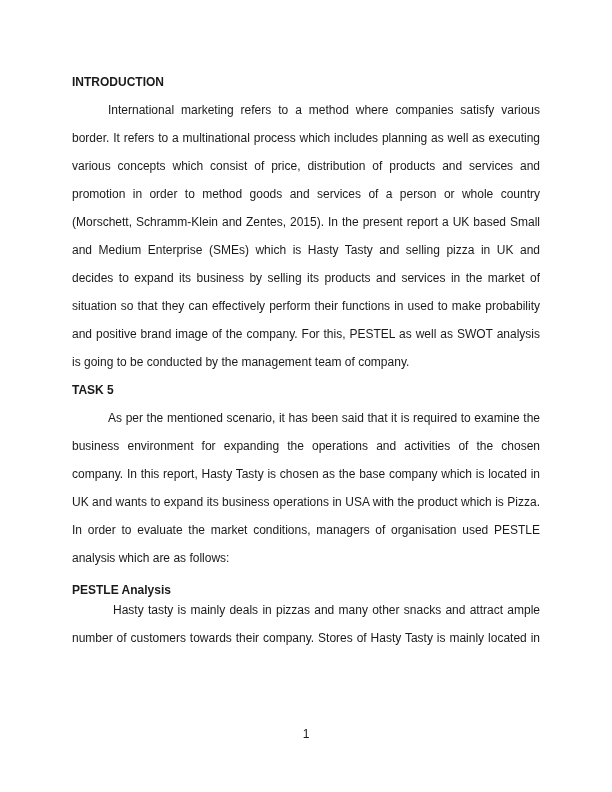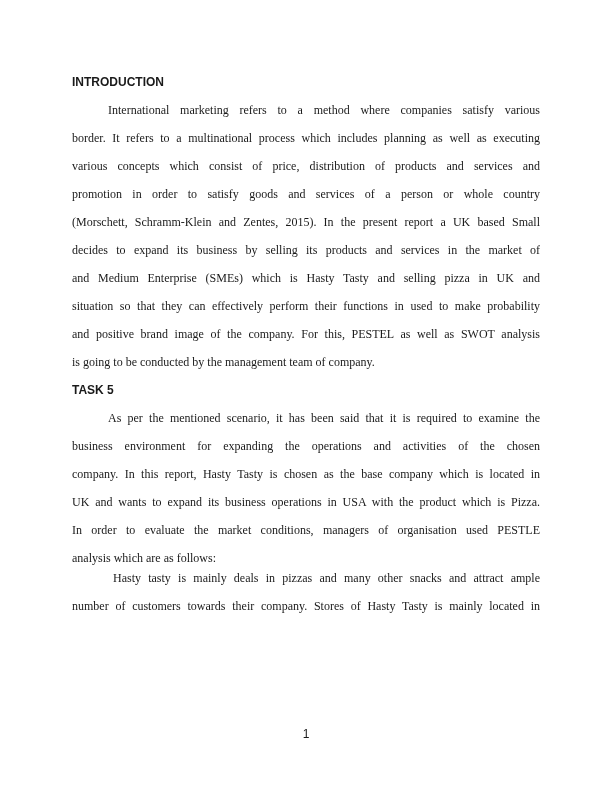--- a/index.html
+++ b/index.html
@@ -29,21 +29,20 @@
     line-height: 28px;
     height: 28px;
     margin: 0;
     text-align: left;
   }
   .heading.tight-heading {
     margin-top: 4px;
   }
   .para {
     margin: 0;
-    font-family: Liberation Serif, serif;
   }
   .para.tight-para {
     margin-top: -8px;
   }
   .line {
     line-height: 28px;
     height: 28px;
     overflow: hidden;
     text-align: justify;
     text-align-last: justify;
@@ -76,43 +75,44 @@
 
 <div class="page">
   <div class="content">
 
     <section>
       <h1 class="heading">INTRODUCTION</h1>
       <div class="para">
           <div class="line first">International marketing refers to a method where companies satisfy various</div>
           <div class="line">border. It refers to a multinational process which includes planning as well as executing</div>
           <div class="line">various concepts which consist of  price, distribution of products and services and</div>
-          <div class="line">promotion in order to satisfy goods and services of a person or whole country</div>
+          <div class="line">promotion in order to method goods and services of a person or whole country</div>
           <div class="line">(Morschett, Schramm-Klein and Zentes, 2015). In the present report a UK based Small</div>
+          <div class="line">and Medium Enterprise (SMEs) which is Hasty Tasty and selling pizza in UK and</div>
           <div class="line">decides to expand its business by selling its products and services in the market of</div>
-          <div class="line">and Medium Enterprise (SMEs) which is Hasty Tasty and selling pizza in UK and</div>
           <div class="line">situation so that they can effectively perform their functions in used to make probability</div>
           <div class="line">and positive brand image of the company. For this, PESTEL as well as SWOT analysis</div>
           <div class="line last">is going to be conducted by the management team of company.</div>
         </div>
     </section>
 
     <section>
       <h1 class="heading">TASK 5</h1>
       <div class="para">
           <div class="line first">As per the mentioned scenario, it has been said that it is required to examine the</div>
           <div class="line">business environment for expanding the operations and activities of the chosen</div>
           <div class="line">company. In this report,  Hasty Tasty is chosen as the base company which is located in</div>
           <div class="line">UK and wants to expand its business operations in USA with the product which is Pizza.</div>
           <div class="line">In order to evaluate the market conditions, managers of organisation used PESTLE</div>
           <div class="line last">analysis which are as follows:</div>
         </div>
     </section>
 
     <section>
+      <h1 class="heading tight-heading">PESTLE Analysis</h1>
       <div class="para tight-para wide-indent justify-all">
           <div class="line first">Hasty tasty is mainly deals in pizzas and many other snacks and attract ample</div>
           <div class="line last">number of customers towards their company. Stores of Hasty Tasty is mainly located in</div>
         </div>
     </section>
 
   </div>
 
   <div class="page-number">1</div>
 </div>

